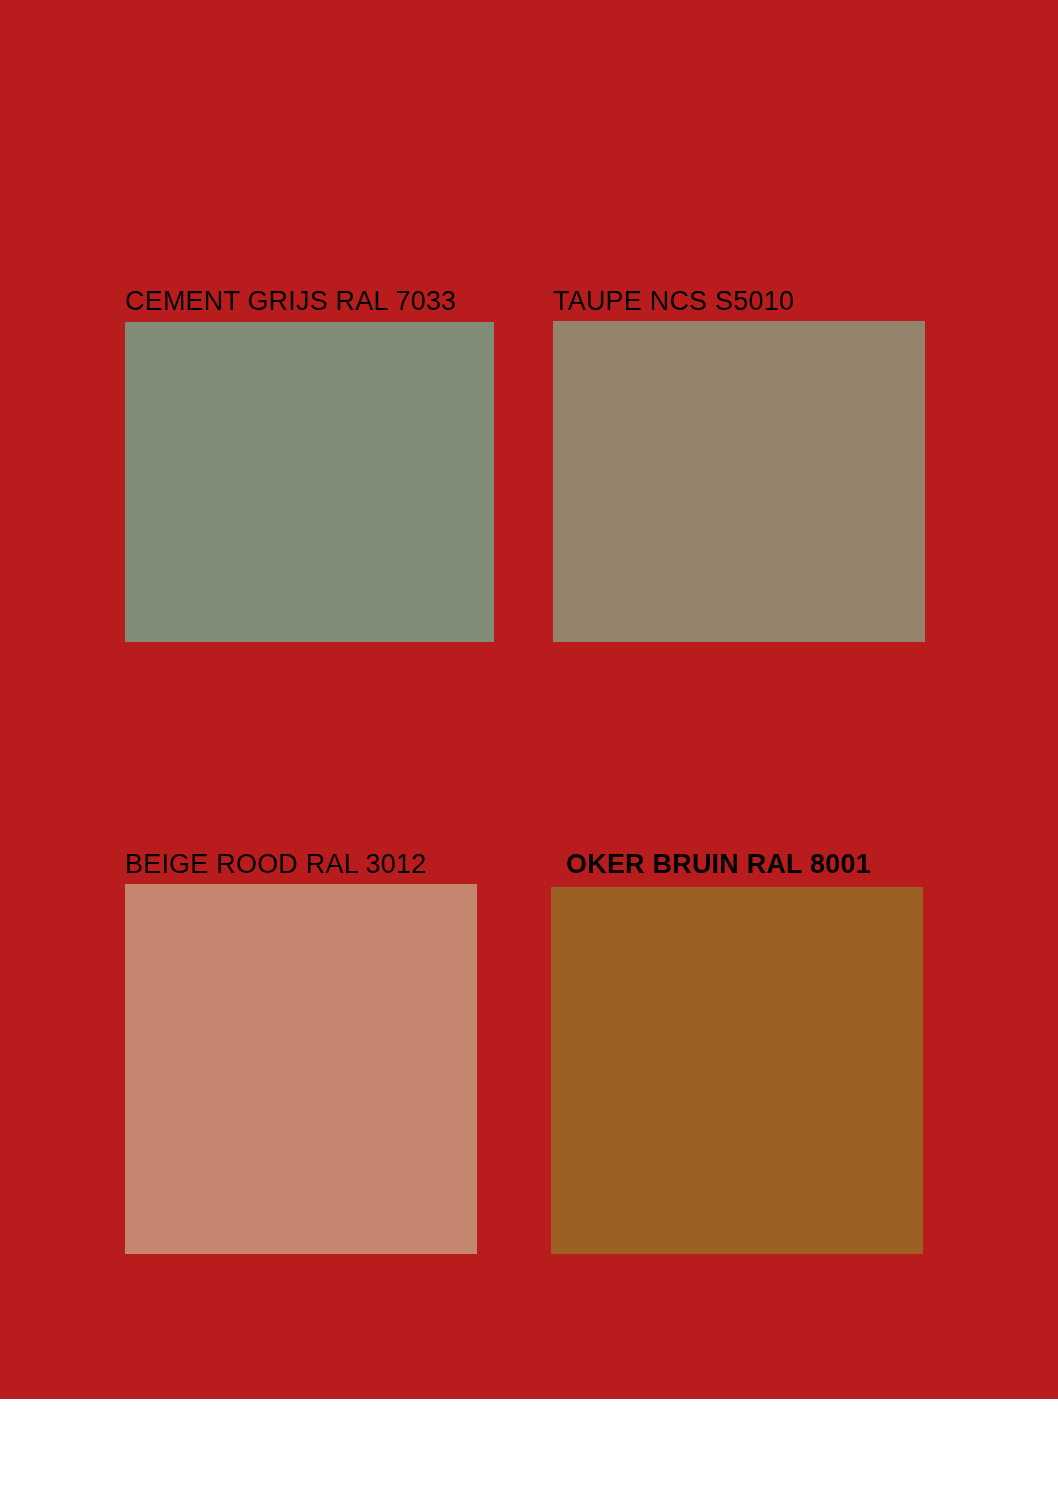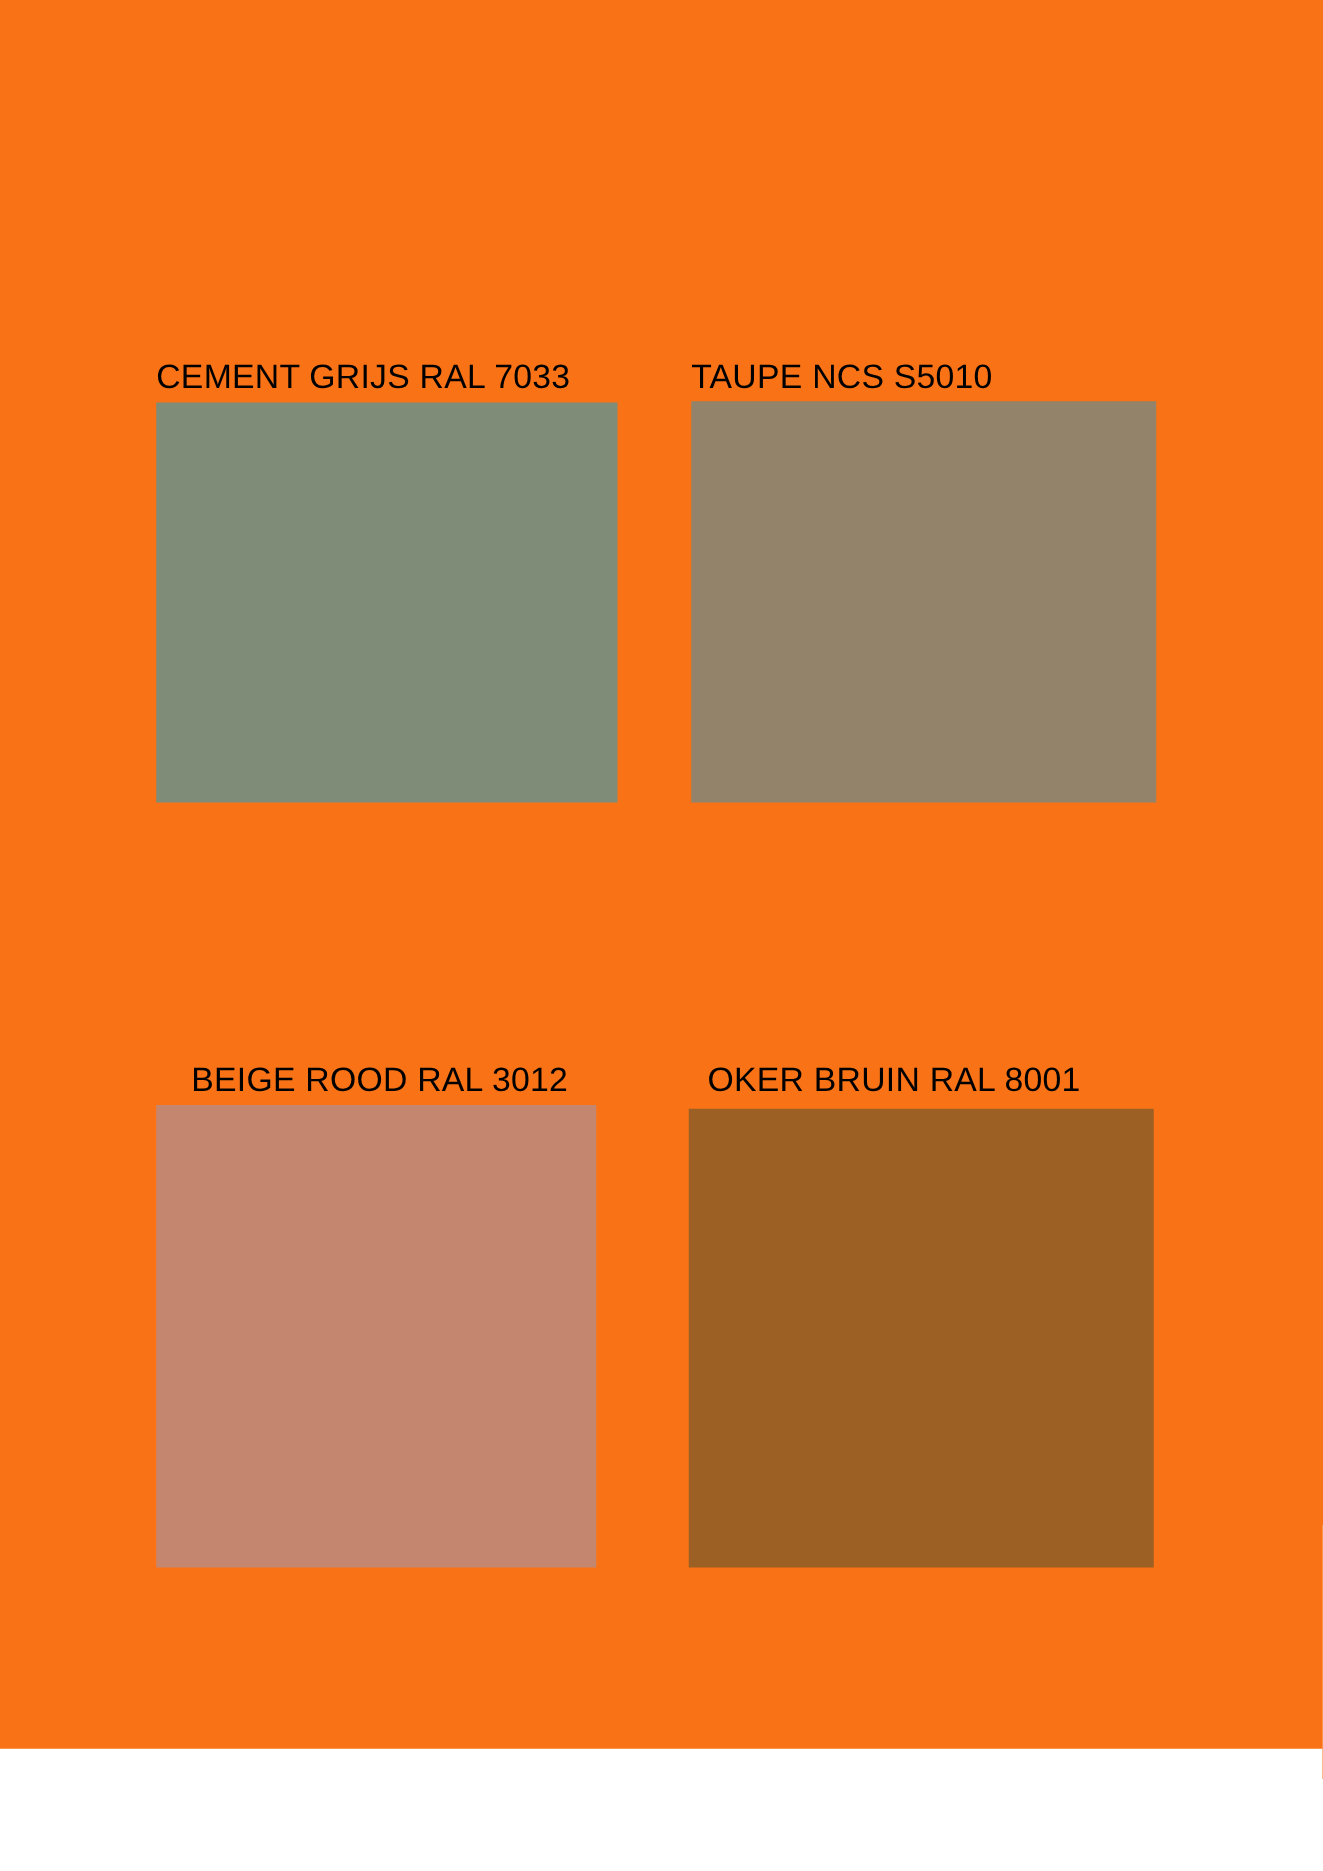--- a/index.html
+++ b/index.html
@@ -15,21 +15,21 @@
     position: relative;
     overflow: hidden;
   }
 
   .page {
     position: absolute;
     left: 0;
     top: 0;
     width: 1058px;
     height: 1399px;
-    background: #f97316;
+    background: #b91c1c;
   }
 
   .swatch-cell {
     position: absolute;
   }
 
   .swatch-label {
     font-family: "Liberation Sans", sans-serif;
     font-size: 27px;
     font-weight: 400;
@@ -50,26 +50,26 @@
   #cell-cement-grijs .swatch-label { left: 0px; top: 0px; text-align: left; }
   #cell-cement-grijs .swatch-chip  { left: 0px; top: 36px; width: 369px; height: 320px; }
 
   
   #cell-taupe { left: 553px; top: 286px; width: 372px; height: 356px; }
   #cell-taupe .swatch-label { left: 0px; top: 0px; width: 372px; text-align: left; }
   #cell-taupe .swatch-chip  { left: 0px; top: 35px; width: 372px; height: 321px; }
 
   
   #cell-beige-rood { left: 125px; top: 849px; width: 352px; height: 405px; }
-  #cell-beige-rood .swatch-label { left: 0px; top: 0px; text-align: left; margin-left: 28px; }
+  #cell-beige-rood .swatch-label { left: 0px; top: 0px; text-align: left; }
   #cell-beige-rood .swatch-chip  { left: 0px; top: 35px; width: 352px; height: 370px; }
 
   
   #cell-oker-bruin { left: 551px; top: 849px; width: 372px; height: 405px; }
-  #cell-oker-bruin .swatch-label { left: 15px; top: 0px; text-align: right; }
+  #cell-oker-bruin .swatch-label { left: 15px; top: 0px; text-align: right; font-weight: bold; }
   #cell-oker-bruin .swatch-chip  { left: 0px; top: 38px; width: 372px; height: 367px; }
 </style>
 </head>
 <body style="background-color: rgb(255, 255, 255);">
 
 <div class="page">
 
   <div class="swatch-cell" id="cell-cement-grijs">
     <div class="swatch-label">CEMENT GRIJS RAL 7033</div>
     <div class="swatch-chip" style="background-color: rgb(127, 140, 120);"></div>

